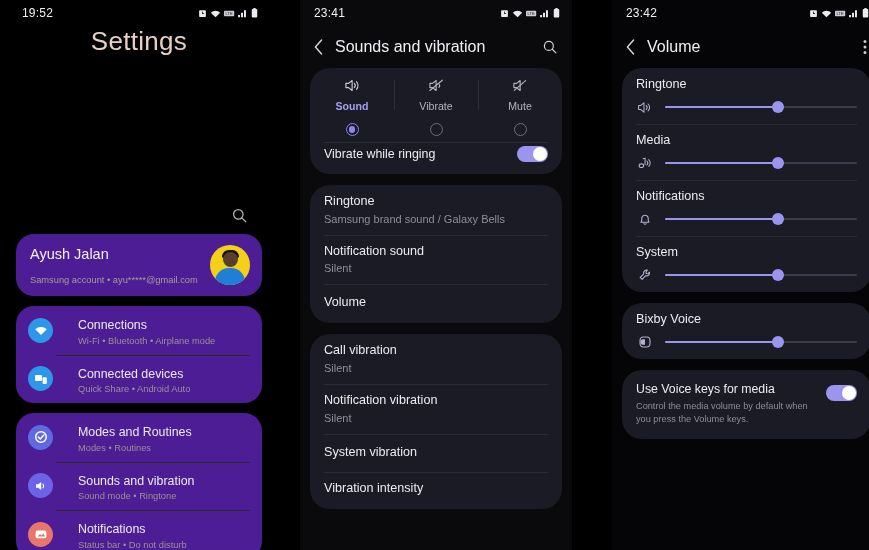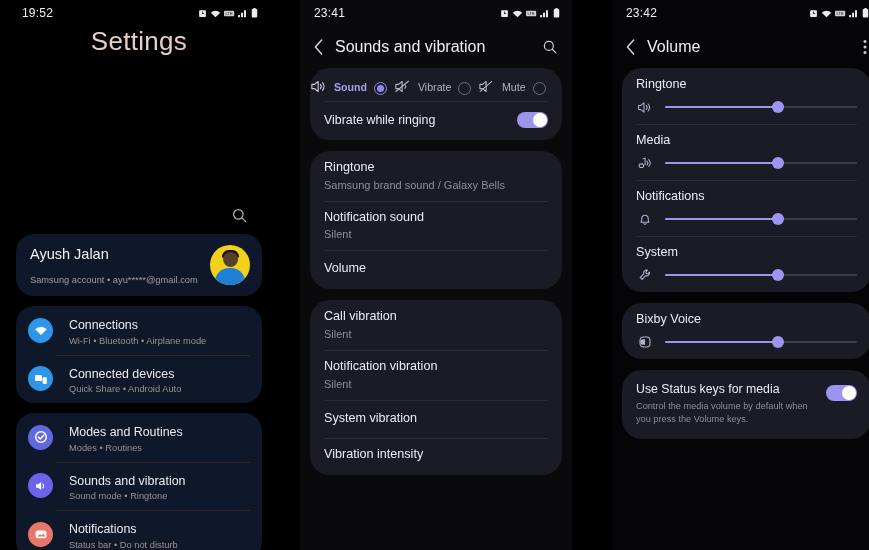--- a/index.html
+++ b/index.html
@@ -32,62 +32,62 @@
     height: 170px; display: flex; align-items: flex-start; justify-content: center;
   }
   .settings-hero h1 {
     font-size: 26px; font-weight: 400; color: #e6cfc6; letter-spacing: .3px;
   }
   .search-row { height: 38px; display: flex; justify-content: flex-end; padding-right: 22px; align-items: center; }
   .search-row svg { opacity: .82; }
 
   .s-card {
     margin: 0 8px 10px 8px;
-    background: #0f172a;
+    background: #4c1d95;
     border-radius: 18px;
     overflow: hidden;
   }
   .account-row { display: flex; align-items: center; padding: 11px 12px 11px 14px; gap: 8px; }
   .account-text { flex: 1; min-width: 0; }
   .account-name { font-size: 14.5px; color: #f3f1f4; font-weight: 400; line-height: 1.25; }
   .account-sub { font-size: 9.3px; color: #a69c99; margin-top: 11px; white-space: nowrap; overflow: hidden; }
   .avatar {
     width: 40px; height: 40px; border-radius: 50%;
     background: #f5d019; position: relative; overflow: hidden; flex: none;
   }
   .avatar .head { position: absolute; width: 15px; height: 15px; border-radius: 50%; background: #57402b; left: 12.5px; top: 7px; }
   .avatar .hair { position: absolute; width: 17px; height: 8px; border-radius: 9px 9px 2px 2px; background: #171310; left: 11.5px; top: 5px; }
   .avatar .body { position: absolute; width: 30px; height: 17px; border-radius: 14px 14px 0 0; background: #1f7fd6; left: 5px; top: 23px; }
 
-  .srow { display: flex; align-items: center; padding: 9px 12px 9px 12px; gap: 16px; position: relative; }
+  .srow { display: flex; align-items: center; padding: 9px 12px 9px 12px; gap: 25px; position: relative; }
   .srow + .srow::before {
     content: ""; position: absolute; left: 40px; right: 12px; top: 0; height: 1px; background: #332724;
   }
   .srow-ic { width: 25px; height: 25px; border-radius: 50%; flex: none; display: flex; align-items: center; justify-content: center; }
   .srow-txt { min-width: 0; }
   .srow-title { font-size: 12.4px; color: #eceaef; line-height: 1.2; }
   .srow-sub { font-size: 9.3px; color: #9b918e; margin-top: 2.5px; white-space: nowrap; }
 
   
   .d-card { margin: 0 10px 11px 10px; background: #1a1b24; border-radius: 20px; overflow: hidden; }
   .appbar { height: 42px; display: flex; align-items: center; padding: 0 14px; gap: 12px; }
   .appbar .title { font-size: 16px; color: #f0eef4; font-weight: 400; flex: 1; }
   .appbar .ic { opacity: .92; display: flex; align-items: center; }
 
   
   .modes { display: flex; padding: 10px 0 6px 0; }
-  .mode { flex: 1; display: flex; flex-direction: row; align-items: center; gap: 7px; position: relative; }
+  .mode { flex: 1; display: flex; flex-direction: column; align-items: center; gap: 7px; position: relative; }
   .mode + .mode::before { content: ""; position: absolute; left: 0; top: 2px; bottom: 26px; width: 1px; background: #2e2f3c; }
   .mode-label { font-size: 10.6px; color: #b5b2be; }
   .mode.sel .mode-label { color: #a5a0f0; font-weight: bold; }
   .radio { width: 13px; height: 13px; border-radius: 50%; border: 1.4px solid #6f6d7d; margin-top: 4px; }
   .mode.sel .radio { border-color: #8d87ef; position: relative; }
   .mode.sel .radio::after { content: ""; position: absolute; inset: 2.2px; border-radius: 50%; background: #8d87ef; }
 
-  .vwr { display: flex; align-items: center; justify-content: space-between; padding: 11px 14px 12px 14px; position: relative; text-align: center; }
+  .vwr { display: flex; align-items: center; justify-content: space-between; padding: 4px 14px 12px 14px; position: relative; text-align: center; }
   .vwr::before { content: ""; position: absolute; left: 14px; right: 14px; top: 0; height: 1px; background: #2b2c38; }
   .vwr-label { font-size: 12.4px; color: #eceaf2; }
 
   .toggle { width: 31px; height: 16px; border-radius: 9px; background: #9b95ef; position: relative; flex: none; }
   .toggle::after { content: ""; position: absolute; width: 14px; height: 14px; border-radius: 50%; background: #fff; top: 1px; right: 1px; }
 
   
   .lrow { padding: 9px 14px 10px 14px; position: relative; }
   .lrow + .lrow::before { content: ""; position: absolute; left: 14px; right: 14px; top: 0; height: 1px; background: #2a2b36; }
   .lrow-title { font-size: 12.6px; color: #ecebf1; line-height: 1.25; }
@@ -468,21 +468,21 @@
             <span class="fg" style="width: 59%;"></span>
             <span class="thumb" style="left: 59%;"></span>
           </span>
         </div>
       </div>
     </div>
 
     <div class="d-card">
       <div class="vkeys">
         <span class="vkeys-txt">
-          <span class="vkeys-title" style="display:block">Use Status keys for media</span>
+          <span class="vkeys-title" style="display:block">Use Voice keys for media</span>
           <span class="vkeys-sub" style="display:block">Control the media volume by default when you press the Volume keys.</span>
         </span>
         <span class="toggle" style="margin-top: 3px; background: rgb(155, 149, 239);"></span>
       </div>
     </div>
   </div>
 
 </div>
 
 </body></html>

